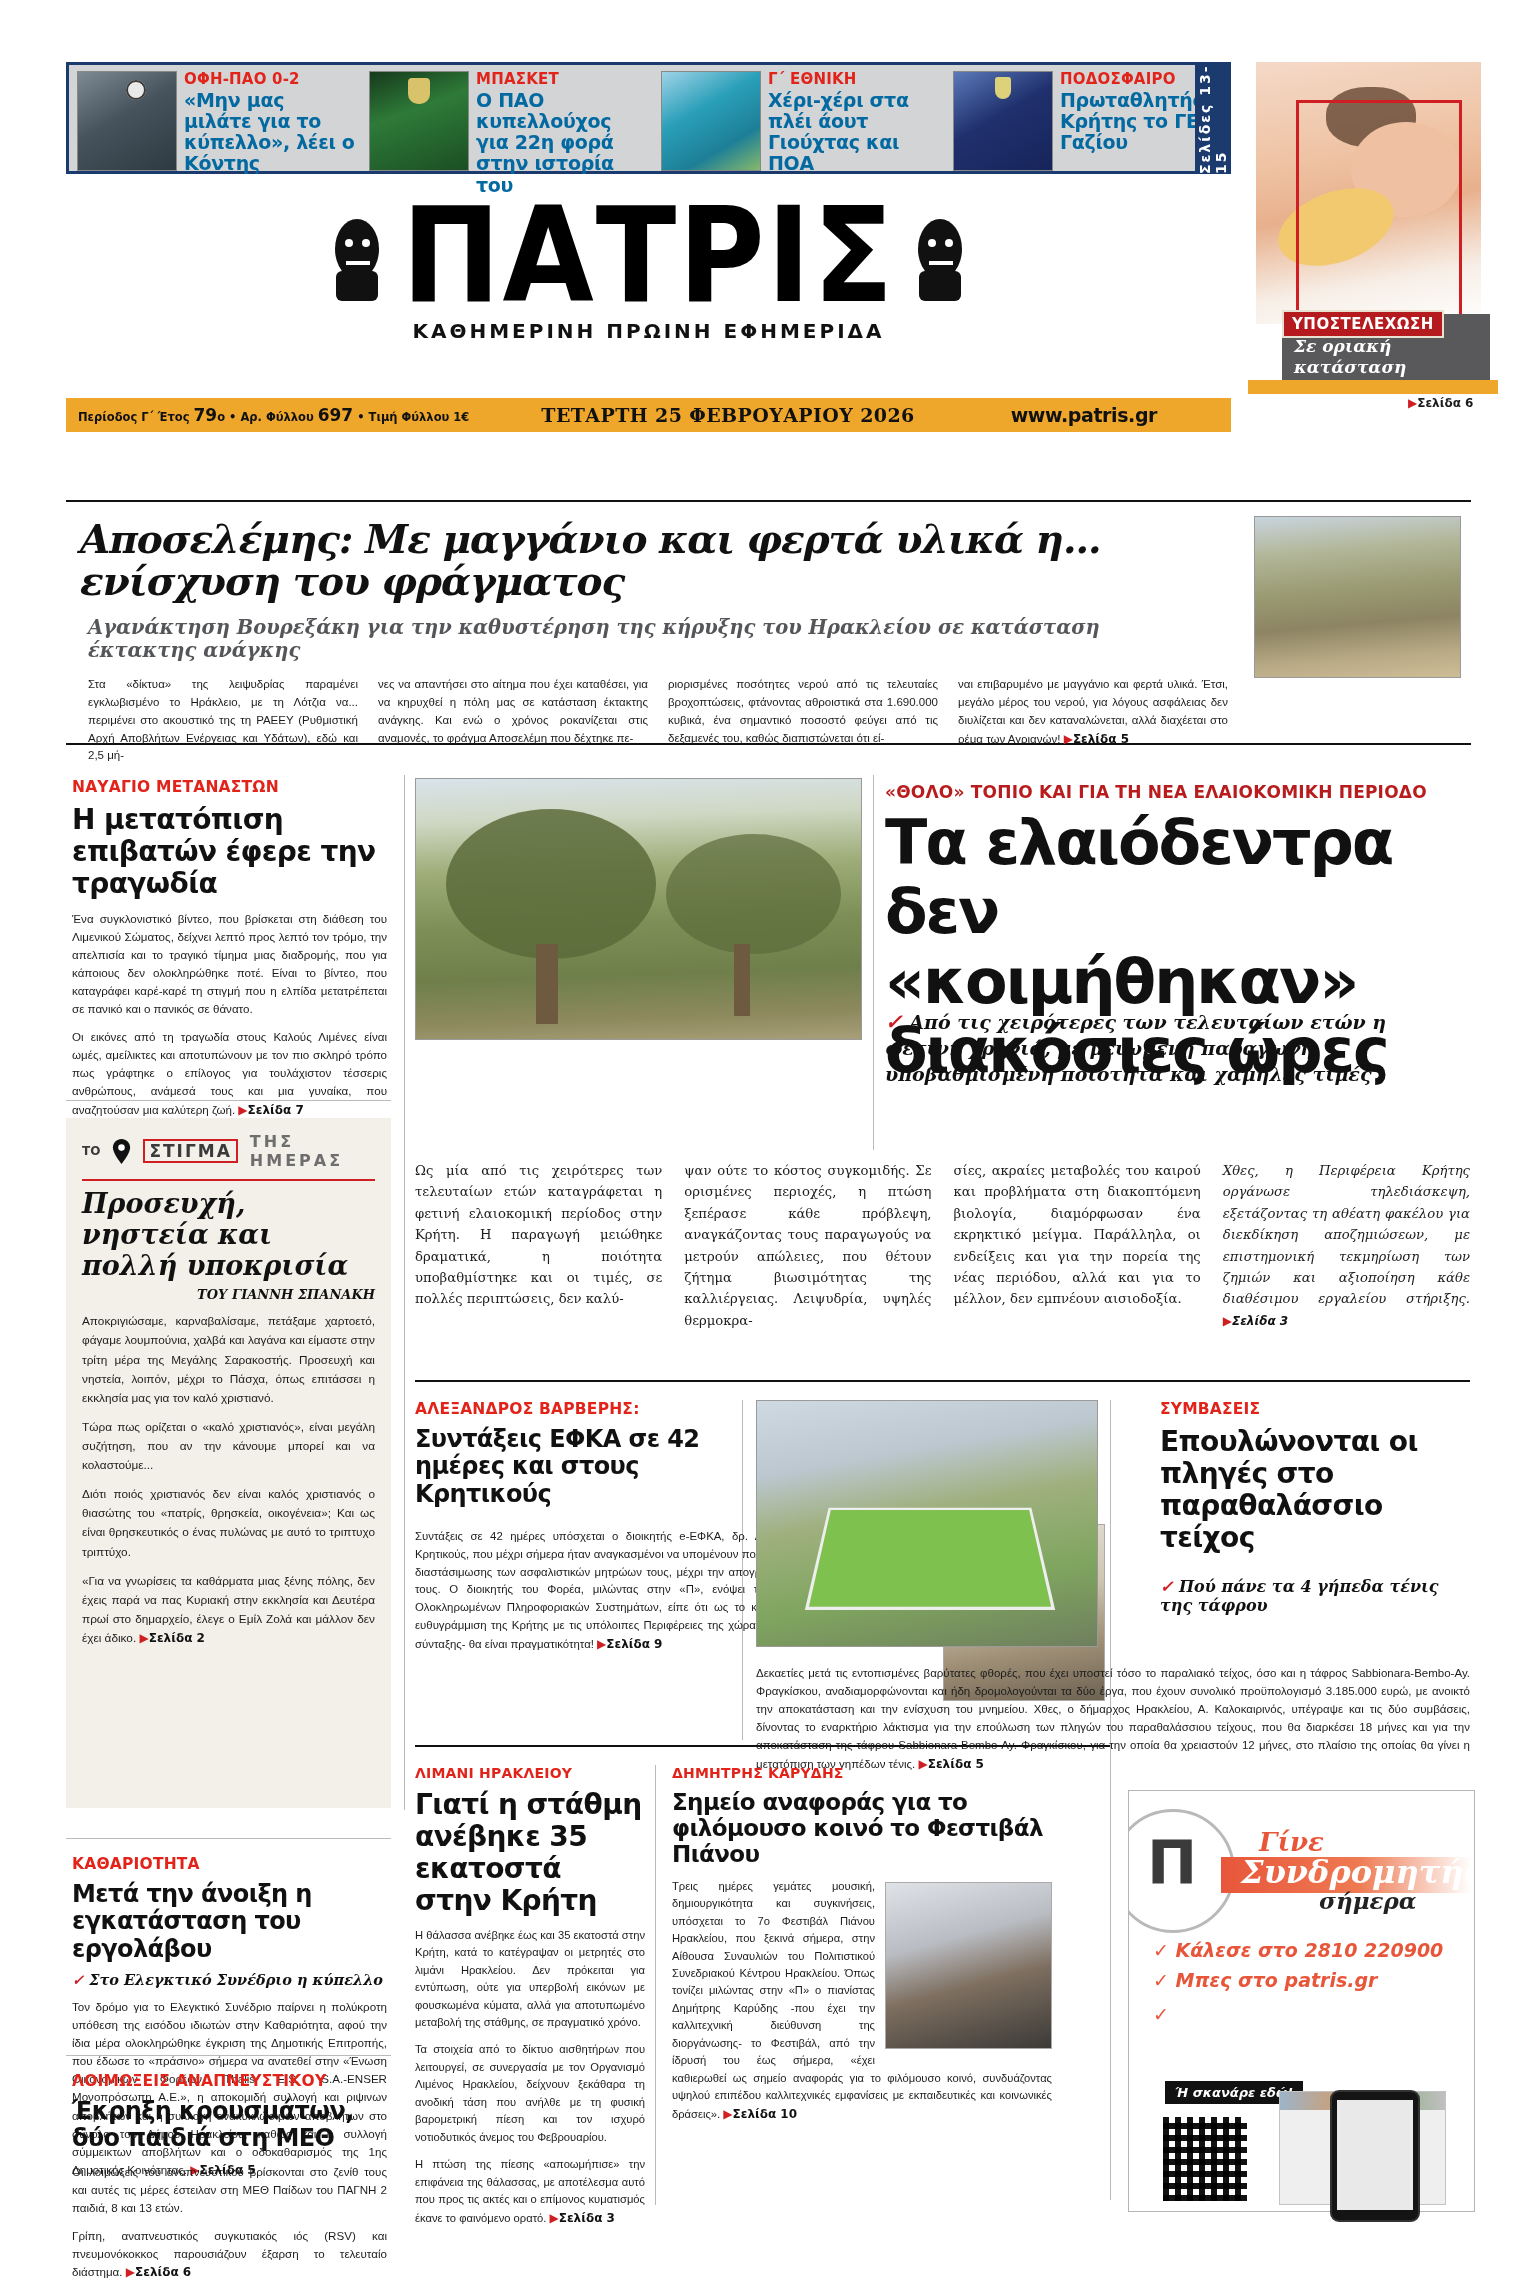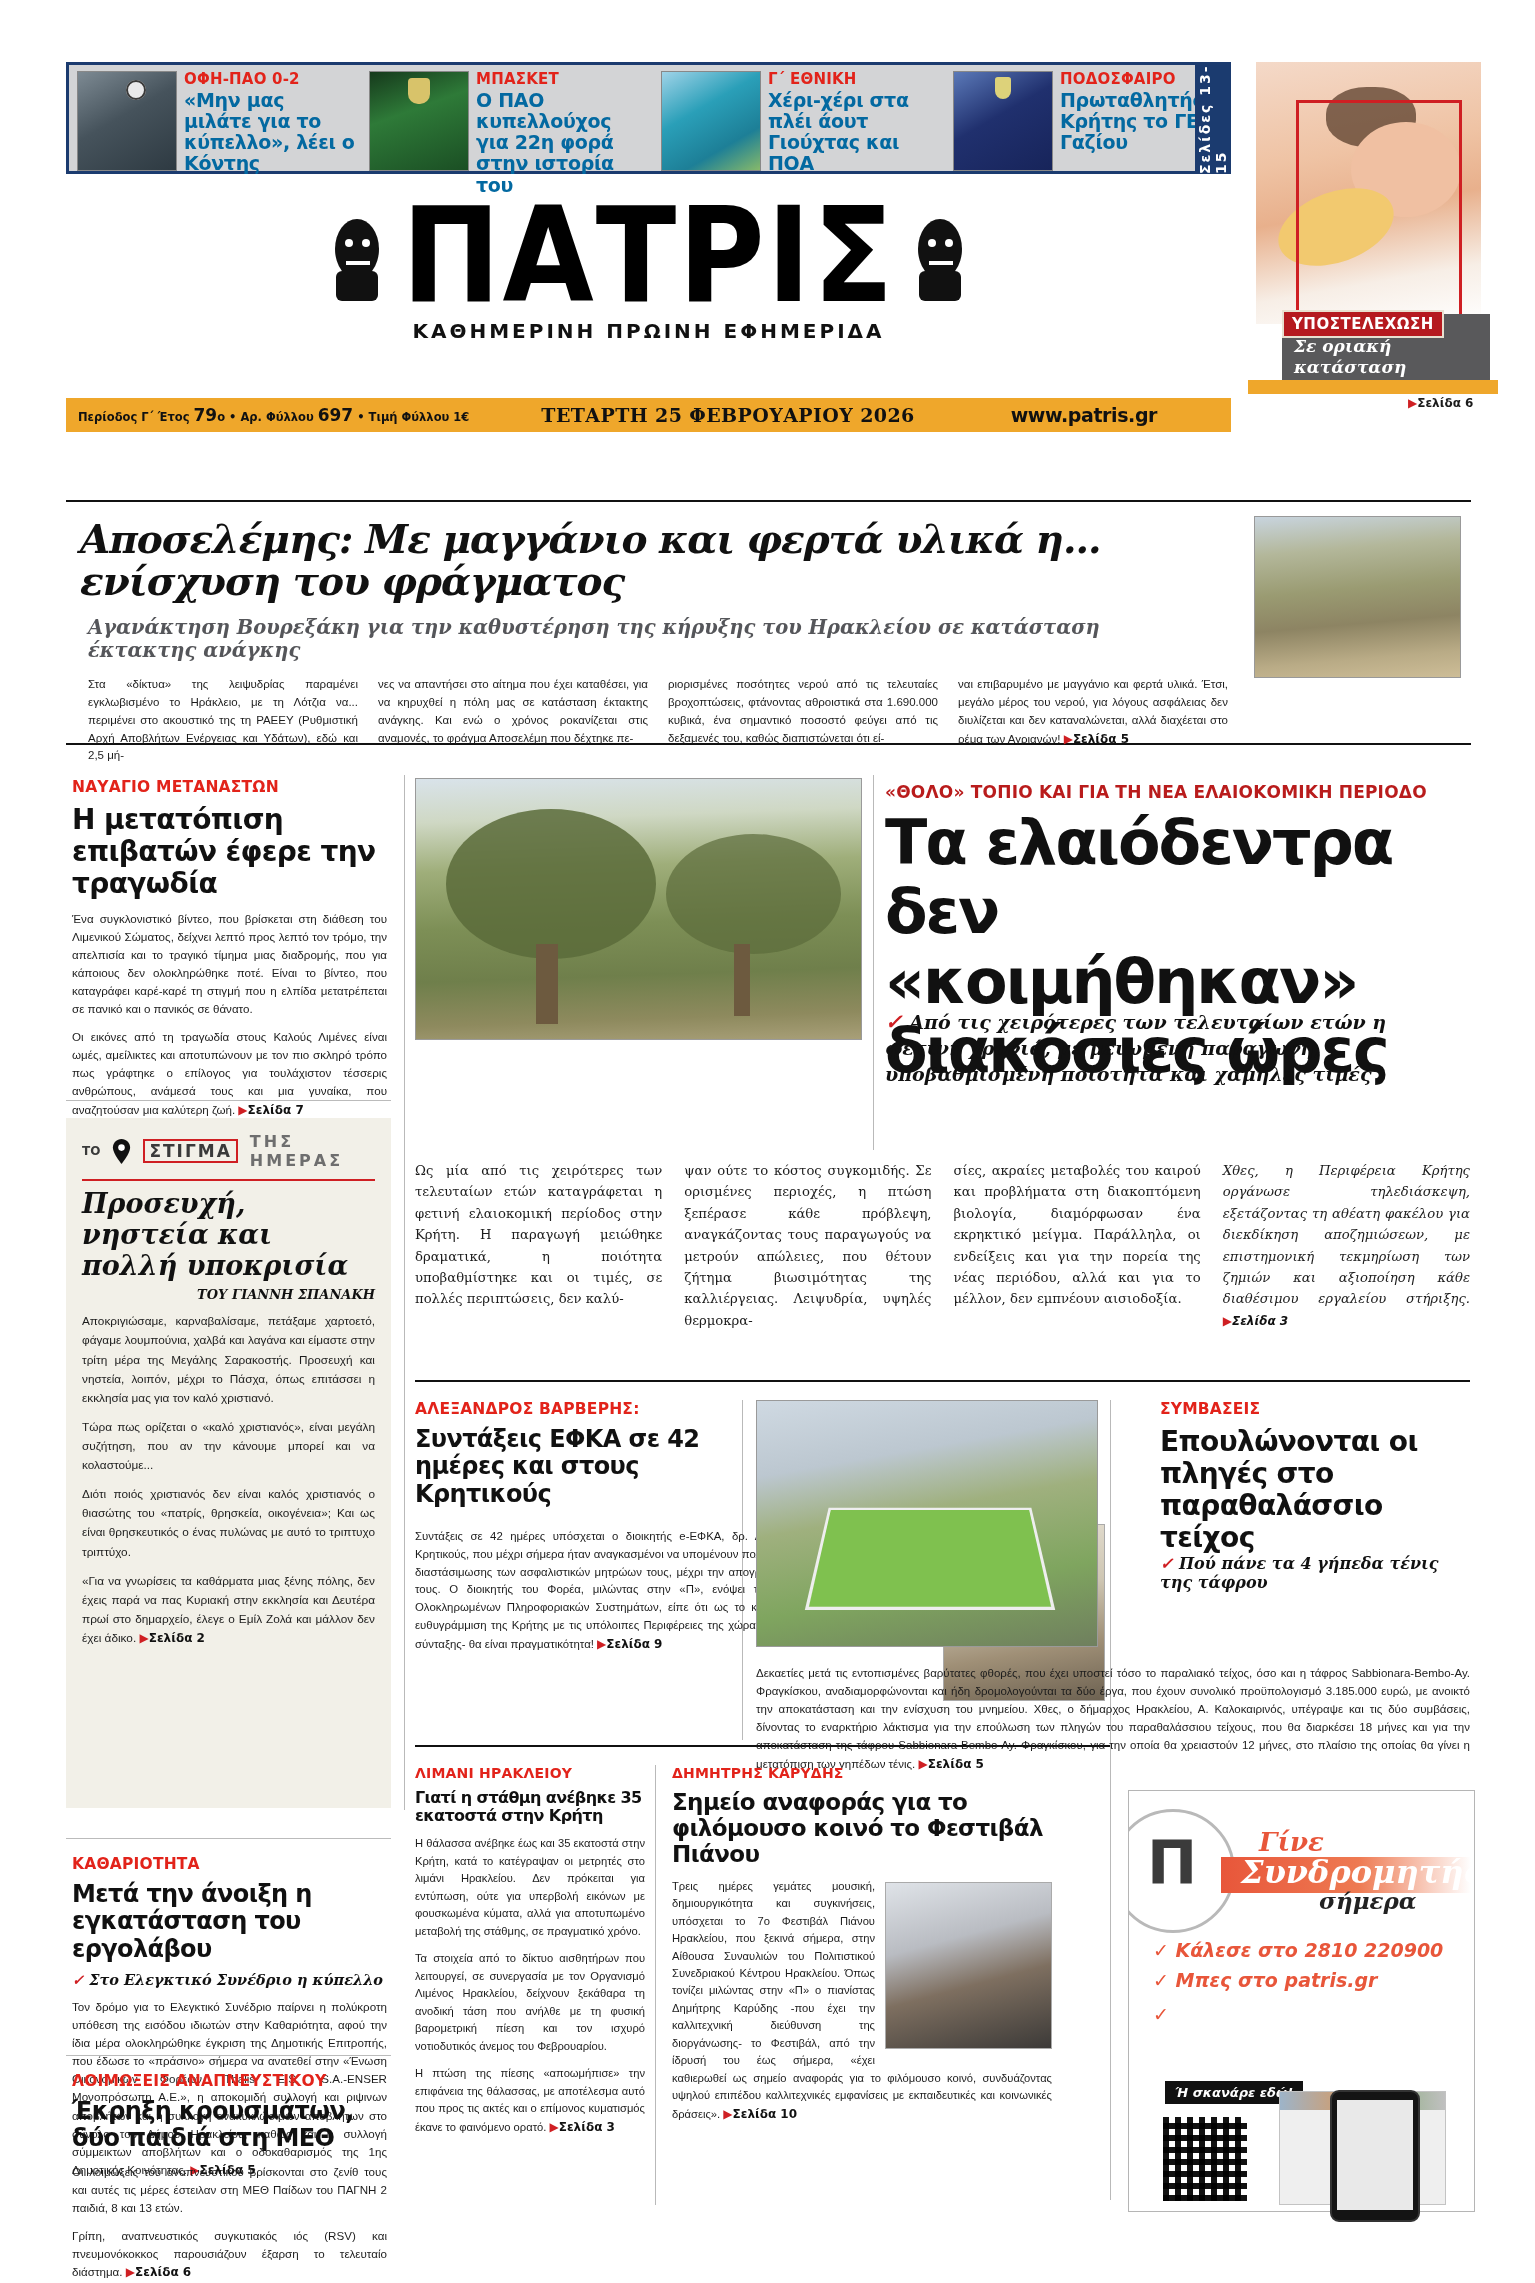--- a/index.html
+++ b/index.html
@@ -444,21 +444,21 @@
           <span class="pageref">
             <span class="arrow-red">▶</span><span>Σελίδα 9</span>
           </span>
         </div>
       </div>
     </div>
 
     <div class="mid-c">
       <div class="sec-kicker">ΣΥΜΒΑΣΕΙΣ</div>
       <div class="sec-head">Επουλώνονται οι πληγές στο παραθαλάσσιο τείχος</div>
-      <div style="margin-top:0;font-family:'DejaVu Serif',serif;font-style:italic;font-weight:bold;font-size:16px;">
+      <div style="margin-top:23px;font-family:'DejaVu Serif',serif;font-style:italic;font-weight:bold;font-size:16px;">
         <span class="bullet-red">✓</span>
         <span>Πού πάνε τα 4 γήπεδα τένις της τάφρου</span>
       </div>
     </div>
   </div>
 
   <div style="position:absolute;left:756px;top:1400px;width:340px;">
     <div class="stadium">
       <div class="pitch"></div>
     </div>
@@ -470,21 +470,21 @@
         <span>Δεκαετίες μετά τις εντοπισμένες βαρύτατες φθορές, που έχει υποστεί τόσο το παραλιακό τείχος, όσο και η τάφρος Sabbionara-Bembo-Ay. Φραγκίσκου, αναδιαμορφώνονται και ήδη δρομολογούνται τα δύο έργα, που έχουν συνολικό προϋπολογισμό 3.185.000 ευρώ, με ανοικτό την αποκατάσταση και την ενίσχυση του μνημείου. Χθες, ο δήμαρχος Ηρακλείου, Α. Καλοκαιρινός, υπέγραψε και τις δύο συμβάσεις, δίνοντας το εναρκτήριο λάκτισμα για την επούλωση των πληγών του παραθαλάσσιου τείχους, που θα διαρκέσει 18 μήνες και για την αποκατάσταση της τάφρου Sabbionara-Bembo-Ay. Φραγκίσκου, για την οποία θα χρειαστούν 12 μήνες, στο πλαίσιο της οποίας θα γίνει η μετατόπιση των γηπέδων τένις.</span>
         <span class="pageref">
           <span class="arrow-red">▶</span><span>Σελίδα 5</span>
         </span>
       </div>
     </div>
   </div>
 
   <div class="bot-a">
     <div class="sec-kicker" style="font-size:14px;">ΛΙΜΑΝΙ ΗΡΑΚΛΕΙΟΥ</div>
-    <div class="sec-head sm" style="font-size:16px;">Γιατί η στάθμη ανέβηκε 35 εκατοστά στην Κρήτη</div>
+    <div class="sec-head sm" style="font-size:28px;">Γιατί η στάθμη ανέβηκε 35 εκατοστά στην Κρήτη</div>
     <div class="body-txt" style="font-size:11.2px;">Η θάλασσα ανέβηκε έως και 35 εκατοστά στην Κρήτη, κατά το κατέγραψαν οι μετρητές στο λιμάνι Ηρακλείου. Δεν πρόκειται για εντύπωση, ούτε για υπερβολή εικόνων με φουσκωμένα κύματα, αλλά για αποτυπωμένο μεταβολή της στάθμης, σε πραγματικό χρόνο.</div>
     <div class="body-txt" style="font-size:11.2px;">Τα στοιχεία από το δίκτυο αισθητήρων που λειτουργεί, σε συνεργασία με τον Οργανισμό Λιμένος Ηρακλείου, δείχνουν ξεκάθαρα τη ανοδική τάση που ανήλθε με τη φυσική βαρομετρική πίεση και τον ισχυρό νοτιοδυτικός άνεμος του Φεβρουαρίου.</div>
     <div class="body-txt" style="font-size:11.2px;">
       <span>Η πτώση της πίεσης «αποωμήπισε» την επιφάνεια της θάλασσας, με αποτέλεσμα αυτό που προς τις ακτές και ο επίμονος κυματισμός έκανε το φαινόμενο ορατό.</span>
       <span class="pageref">
         <span class="arrow-red">▶</span><span>Σελίδα 3</span>
       </span>
     </div>
   </div>
 

